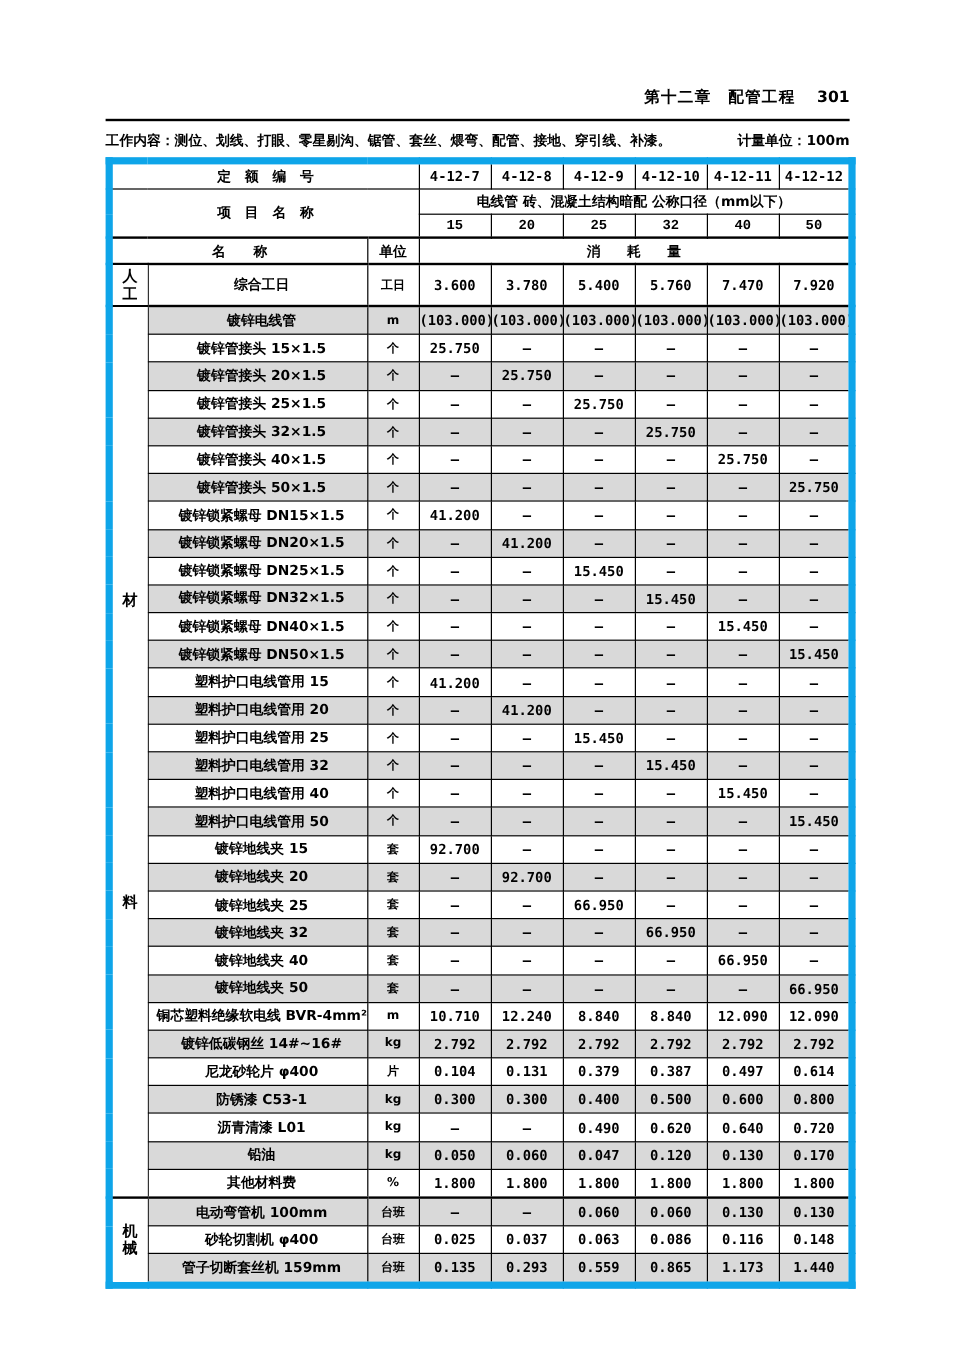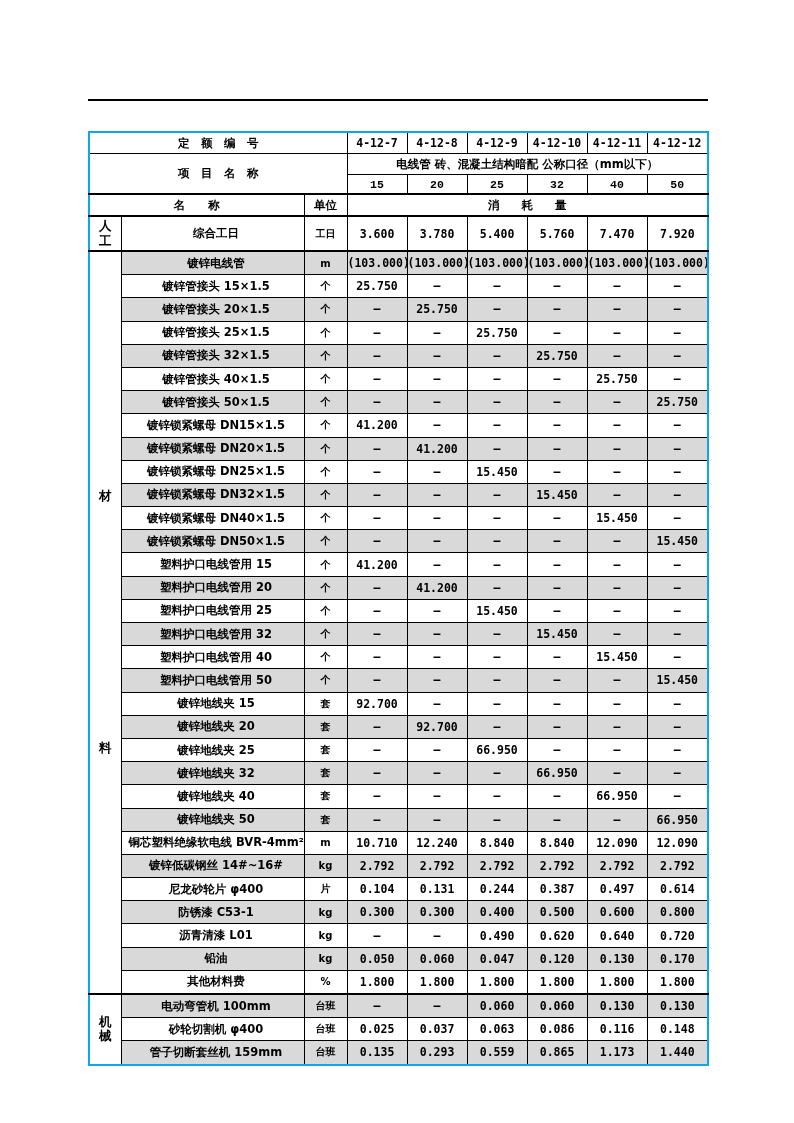--- a/index.html
+++ b/index.html
@@ -28,21 +28,21 @@
   .work-line {
     position: absolute; top: 108px; left: 88px; width: 620px;
     display: flex; justify-content: space-between;
     font-size: 11.5px; line-height: 18px; white-space: nowrap;
   }
 
   table.quota {
     position: absolute; top: 131px; left: 88px;
     width: 621px; table-layout: fixed;
     border-collapse: collapse;
-    border: 2px solid #0ea5e9;
+    border: 6px solid #0ea5e9;
   }
   .quota th, .quota td {
     border: 1px solid #000;
     padding: 0;
     text-align: center;
     font-size: 11.5px;
     font-weight: bold;
     overflow: hidden;
     white-space: nowrap;
   }
@@ -70,23 +70,30 @@
     font-size: 12.5px; line-height: 1.15;
   }
   .group-inner.stack  { justify-content: center; }
   .group-inner.spread { justify-content: space-evenly; }
 </style>
 </head>
 <body>
 
 <div class="page">
 
+  <div class="page-header">
+    <span>第十二章　配管工程</span><span class="pageno">301</span>
+  </div>
 
   <div class="header-rule"></div>
 
+  <div class="work-line">
+    <span>工作内容：测位、划线、打眼、零星剔沟、锯管、套丝、煨弯、配管、接地、穿引线、补漆。</span>
+    <span>计量单位：100m</span>
+  </div>
 
   <table class="quota">
     <colgroup>
       <col style="width:32px">
         <col style="width:183px">
         <col style="width:43px">
       <col style="width:60px">
         <col style="width:60px">
         <col style="width:60px">
       <col style="width:60px">
@@ -412,21 +419,21 @@
           <td class="val-cell shaded">2.792</td>
           <td class="val-cell shaded">2.792</td>
           <td class="val-cell shaded">2.792</td>
           <td class="val-cell shaded">2.792</td>
         </tr>
         <tr>
           <td class="name-cell">尼龙砂轮片 φ400</td>
           <td class="unit-cell">片</td>
           <td class="val-cell">0.104</td>
           <td class="val-cell">0.131</td>
-          <td class="val-cell">0.244</td>
+          <td class="val-cell">0.379</td>
           <td class="val-cell">0.387</td>
           <td class="val-cell">0.497</td>
           <td class="val-cell">0.614</td>
         </tr>
         <tr>
           <td class="name-cell shaded">防锈漆 C53-1</td>
           <td class="unit-cell shaded">kg</td>
           <td class="val-cell shaded">0.300</td>
           <td class="val-cell shaded">0.300</td>
           <td class="val-cell shaded">0.400</td>

